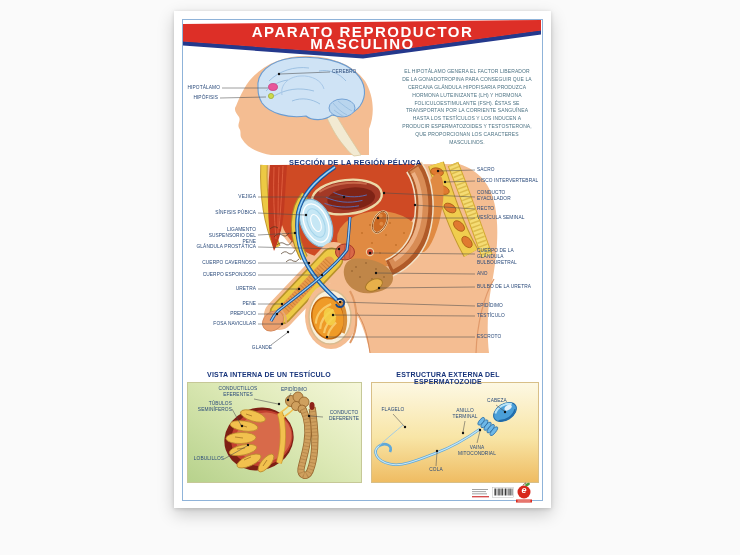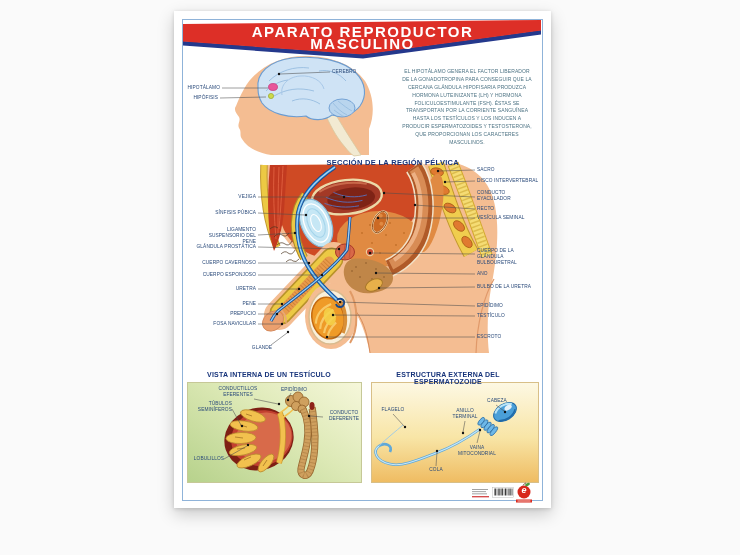--- a/index.html
+++ b/index.html
@@ -12,21 +12,21 @@
   .panel1{left:13px;top:371px;width:175px;height:101px;
           background:linear-gradient(215deg,#f6f7da 0%,#dde9b6 45%,#b7d28c 100%);
           border:1px solid #c6c897;box-sizing:border-box;}
   .panel2{left:197px;top:371px;width:168px;height:101px;
           background:linear-gradient(180deg,#fdf8e3 0%,#f8e5a6 55%,#efbc62 100%);
           border:1px solid #d8bf88;box-sizing:border-box;}
   svg.art{position:absolute;left:0;top:0;}
   .btitle{position:absolute;left:0;width:377px;text-align:center;color:#ffffff;
           font-weight:bold;font-size:15px;line-height:12px;letter-spacing:1.5px;}
   .stitle{position:absolute;color:#16337a;font-weight:bold;font-size:7.5px;
-          letter-spacing:.3px;text-align:right;}
+          letter-spacing:.3px;text-align:left;}
   .ptitle{position:absolute;color:#16337a;font-weight:bold;font-size:7px;
           letter-spacing:.2px;text-align:center;}
   .lbl{position:absolute;font-size:4.8px;line-height:1.25;color:#2a4a7a;letter-spacing:.1px;}
   .r{text-align:right;} .l{text-align:left;} .c{text-align:center;}
   .para{position:absolute;left:227px;top:57px;width:132px;font-size:5px;line-height:1.58;
         color:#4d7384;text-align:center;letter-spacing:.1px;}
   .eletter{position:absolute;left:341px;top:474px;width:18px;text-align:center;color:#ffffff;
            font-weight:bold;font-size:9px;font-style:italic;}
 </style>
 </head>

